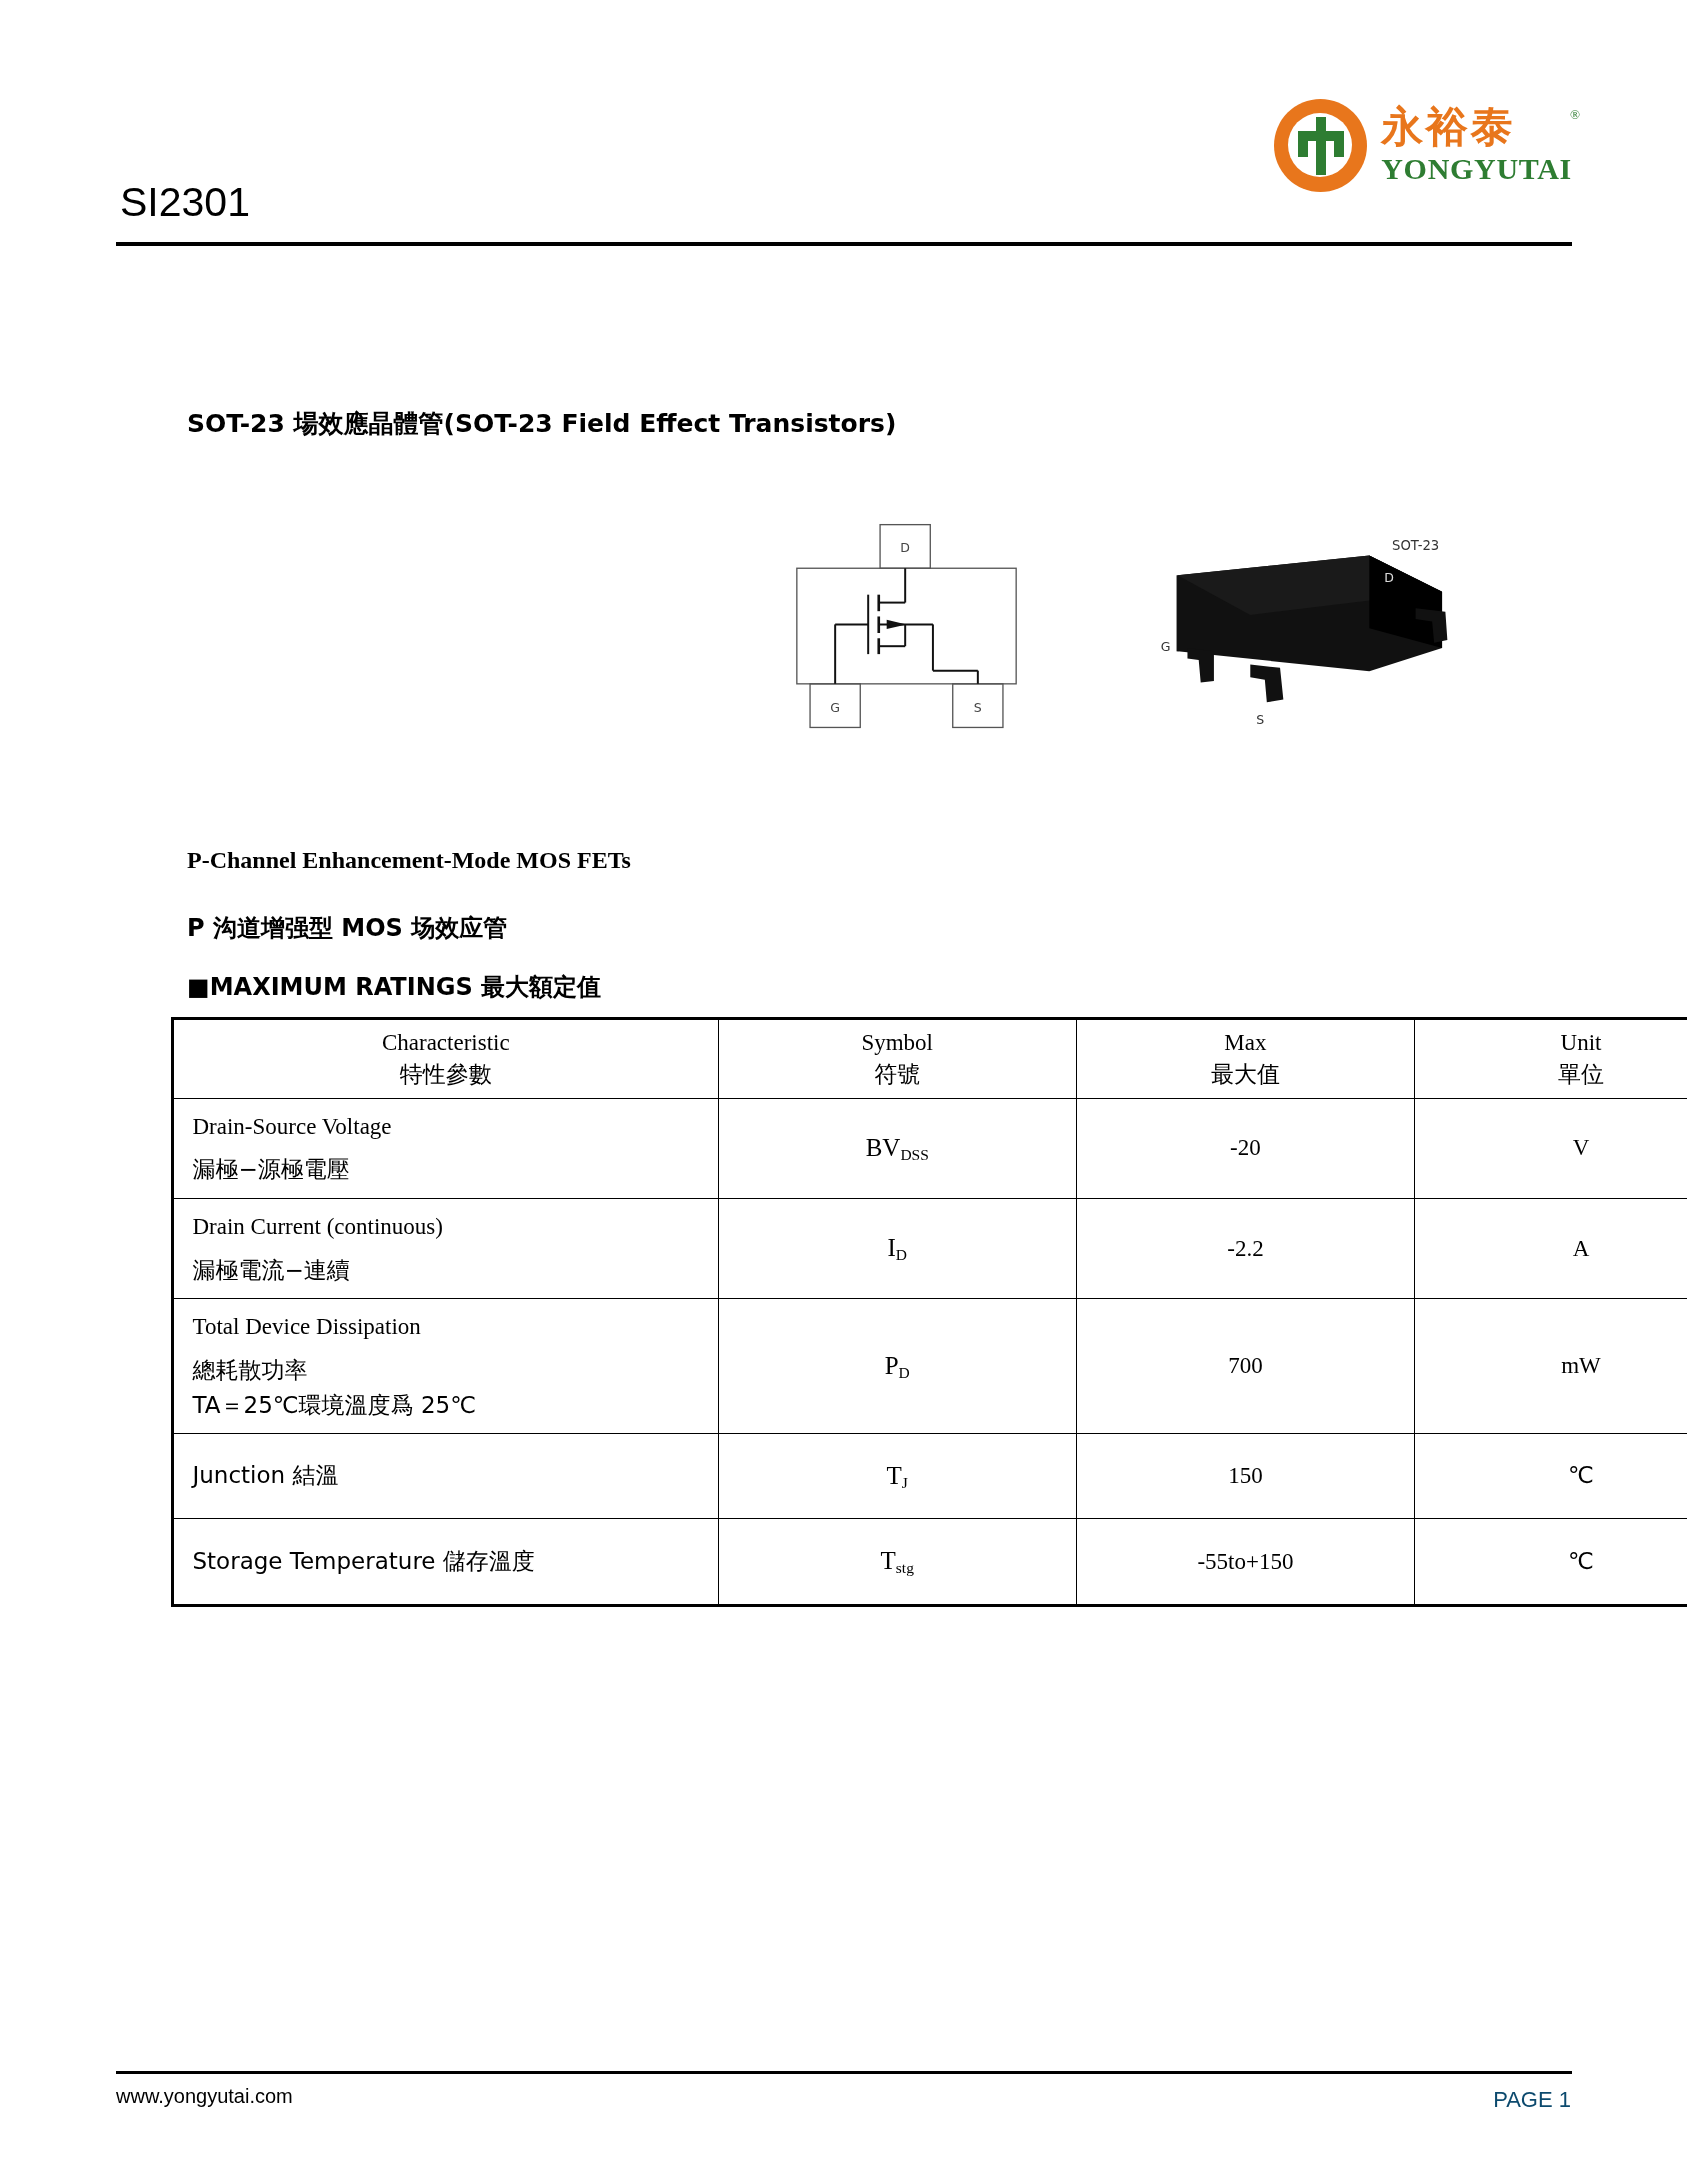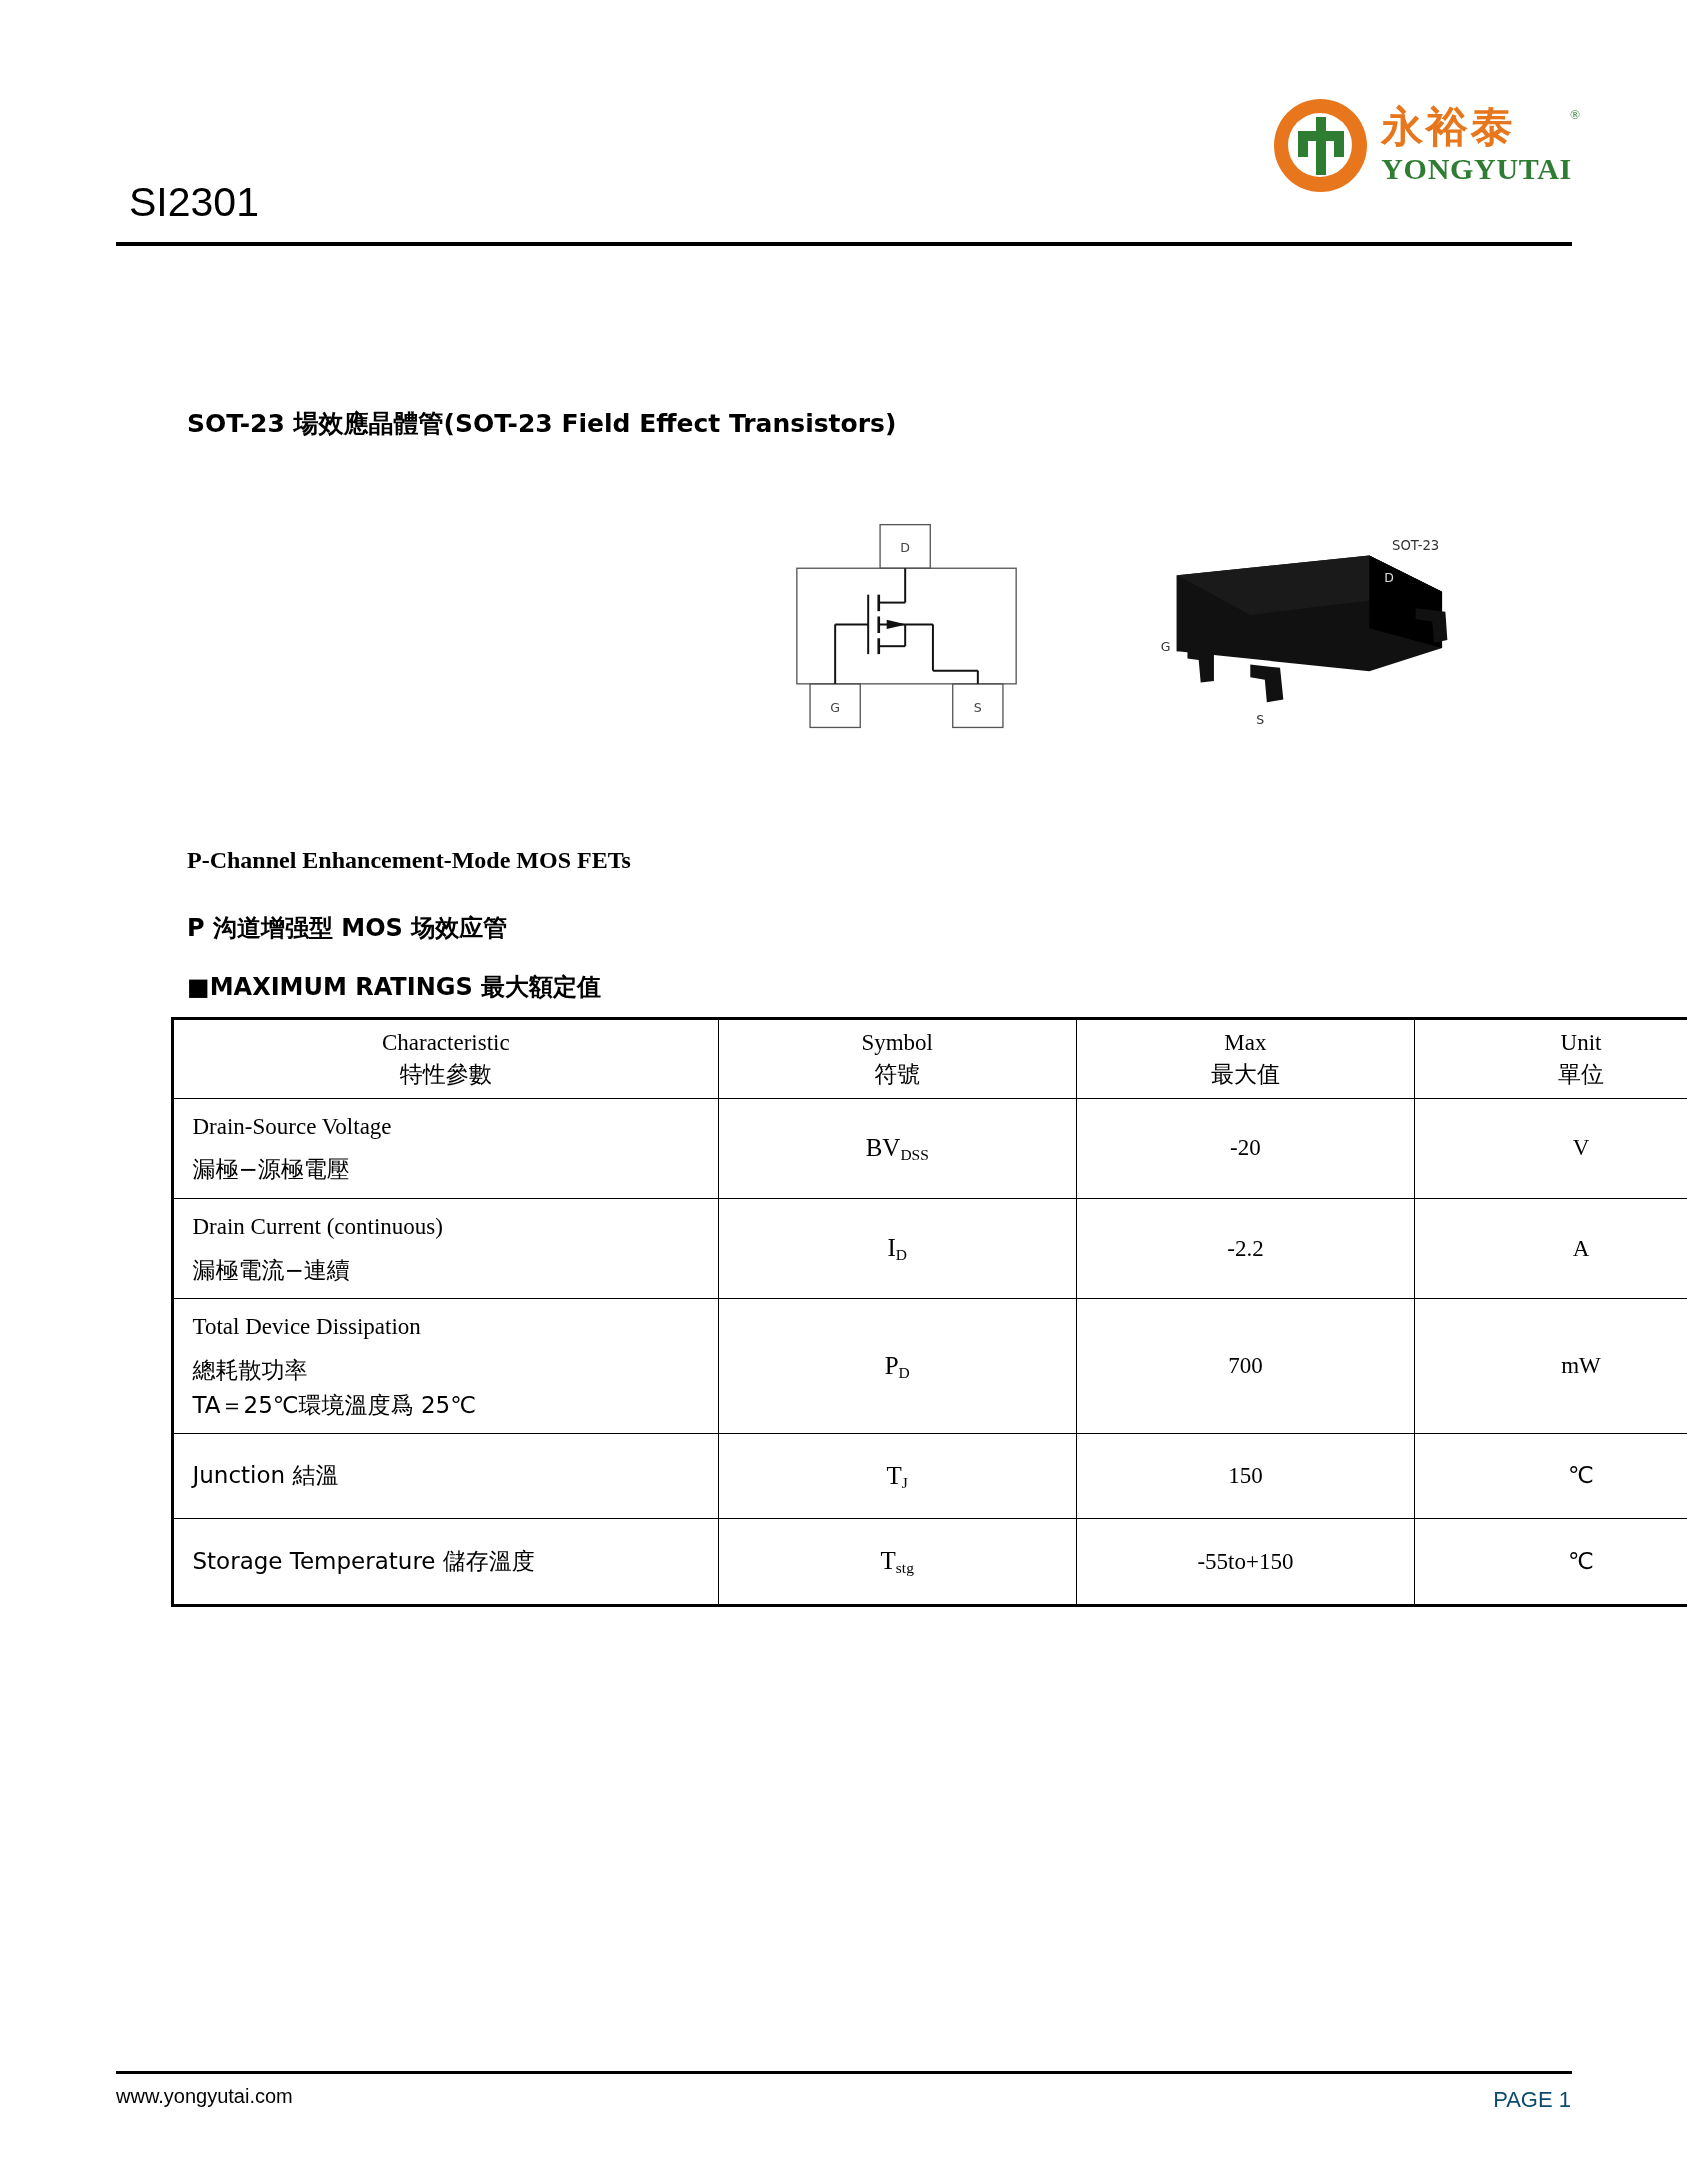--- a/index.html
+++ b/index.html
@@ -25,21 +25,21 @@
   
   .header {
     position: absolute;
     left: 116px;
     top: 53px;
     width: 1456px;
     height: 139px;
   }
   .part-number {
     position: absolute;
-    left: 13px;
+    left: 4px;
     top: 126px;
     font-size: 41px;
     font-family: "Liberation Sans", sans-serif;
     letter-spacing: 0px;
     color: #000;
   }
   .header-rule {
     position: absolute;
     left: 0;
     top: 189px;

